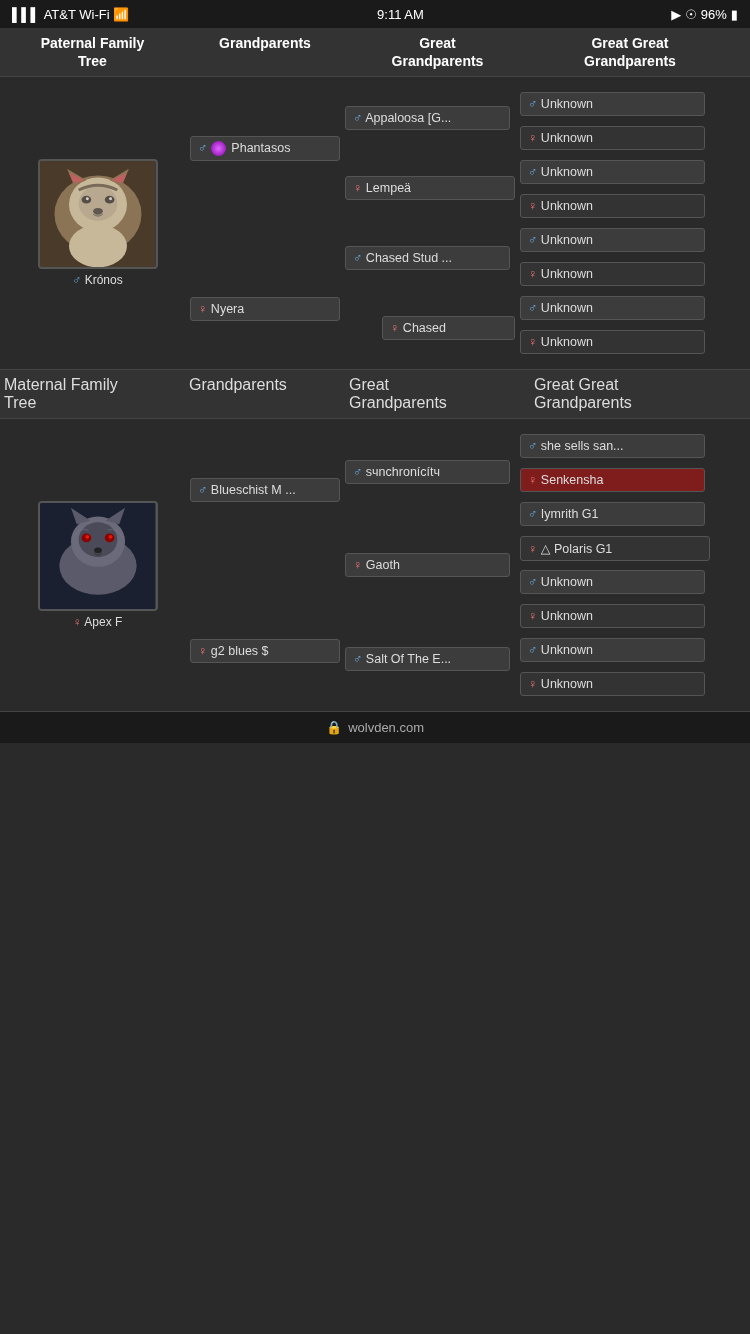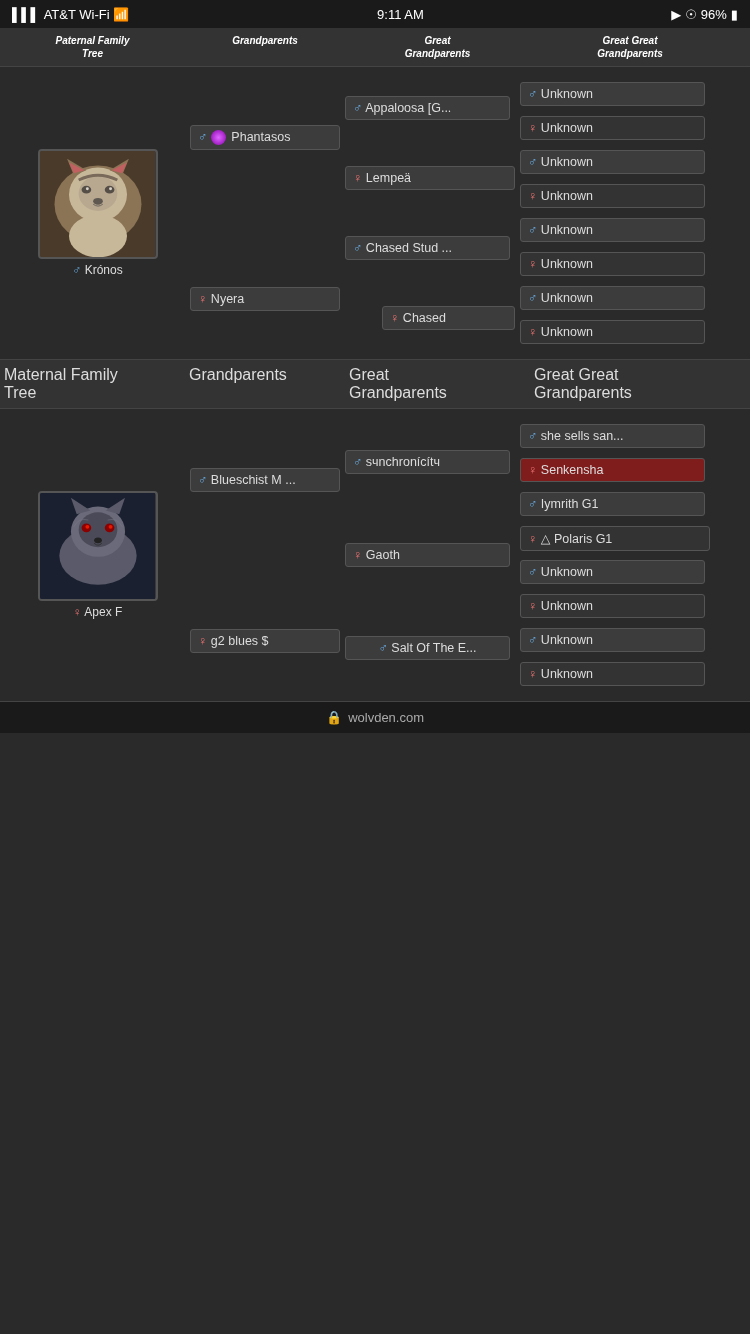--- a/index.html
+++ b/index.html
@@ -32,24 +32,23 @@
     
     .tree-header {
       display: flex;
       background: #333;
       border-bottom: 1px solid #444;
       padding: 6px 0;
     }
     .tree-header .col {
       text-align: center;
       font-weight: bold;
-      font-size: 10px;
+      font-size: 14px;
       color: #fff;
       line-height: 1.3;
-      font-style: italic;
     }
     .col-paternal { width: 185px; padding: 0 4px; }
     .col-grandparents { width: 160px; padding: 0 4px; }
     .col-great { width: 185px; padding: 0 4px; }
     .col-greatgreat { width: 200px; padding: 0 4px; }
     .gender-male { color: #6ab0e8; }
     .gender-female { color: #e87070; }
 
     .animal-name {
       margin-top: 4px;
@@ -331,21 +330,21 @@
           <span class="gender-male">♂</span>
           <span>sчnchronícítч</span>
         </div>
       </div>
       <div style="height:34px; display:flex; align-items:center; margin-top:8px;">
         <div class="node-box" style="width:165px;">
           <span class="gender-female">♀</span>
           <span>Gaoth</span>
         </div>
       </div>
-      <div style="height:34px; display:flex; align-items:center; margin-top:8px;text-align:center;">
+      <div style="height:34px; display:flex; align-items:center; margin-top:8px;">
         <div class="node-box" style="width:165px;">
           <span class="gender-male">♂</span>
           <span>Salt Of The E...</span>
         </div>
       </div>
     </div>
 
     <div style="width:195px; display:flex; flex-direction:column; justify-content:space-around; padding-left:5px;">
 
       <div style="height:34px; display:flex; align-items:center;">

